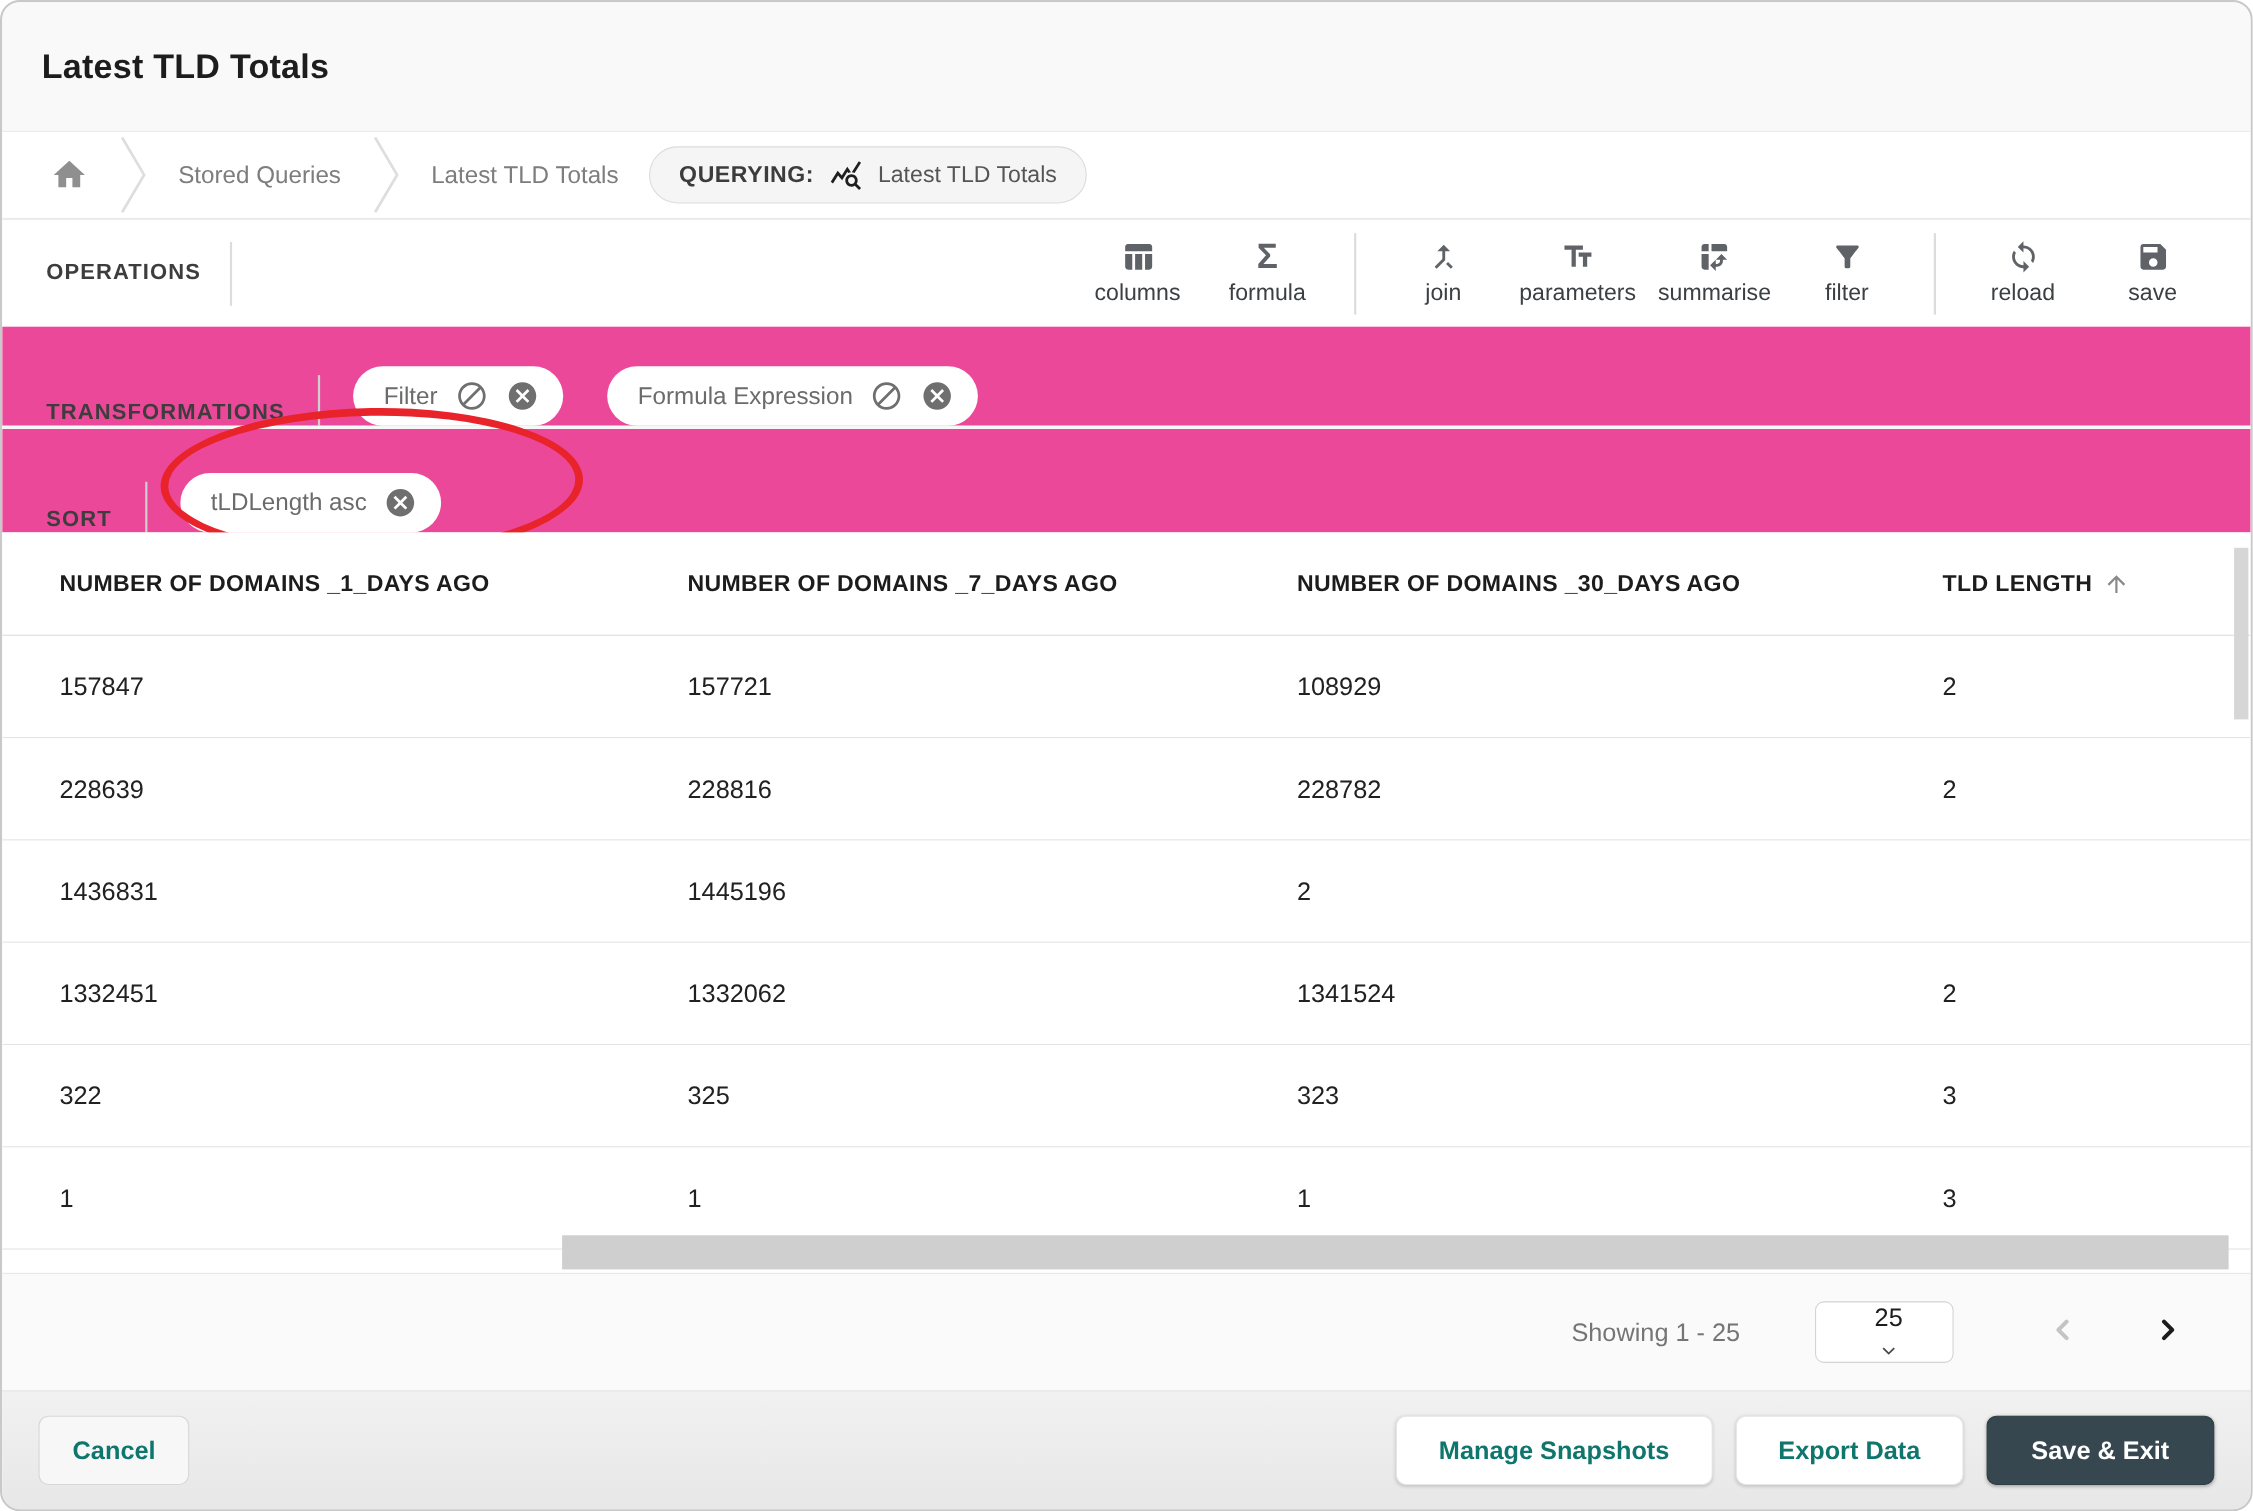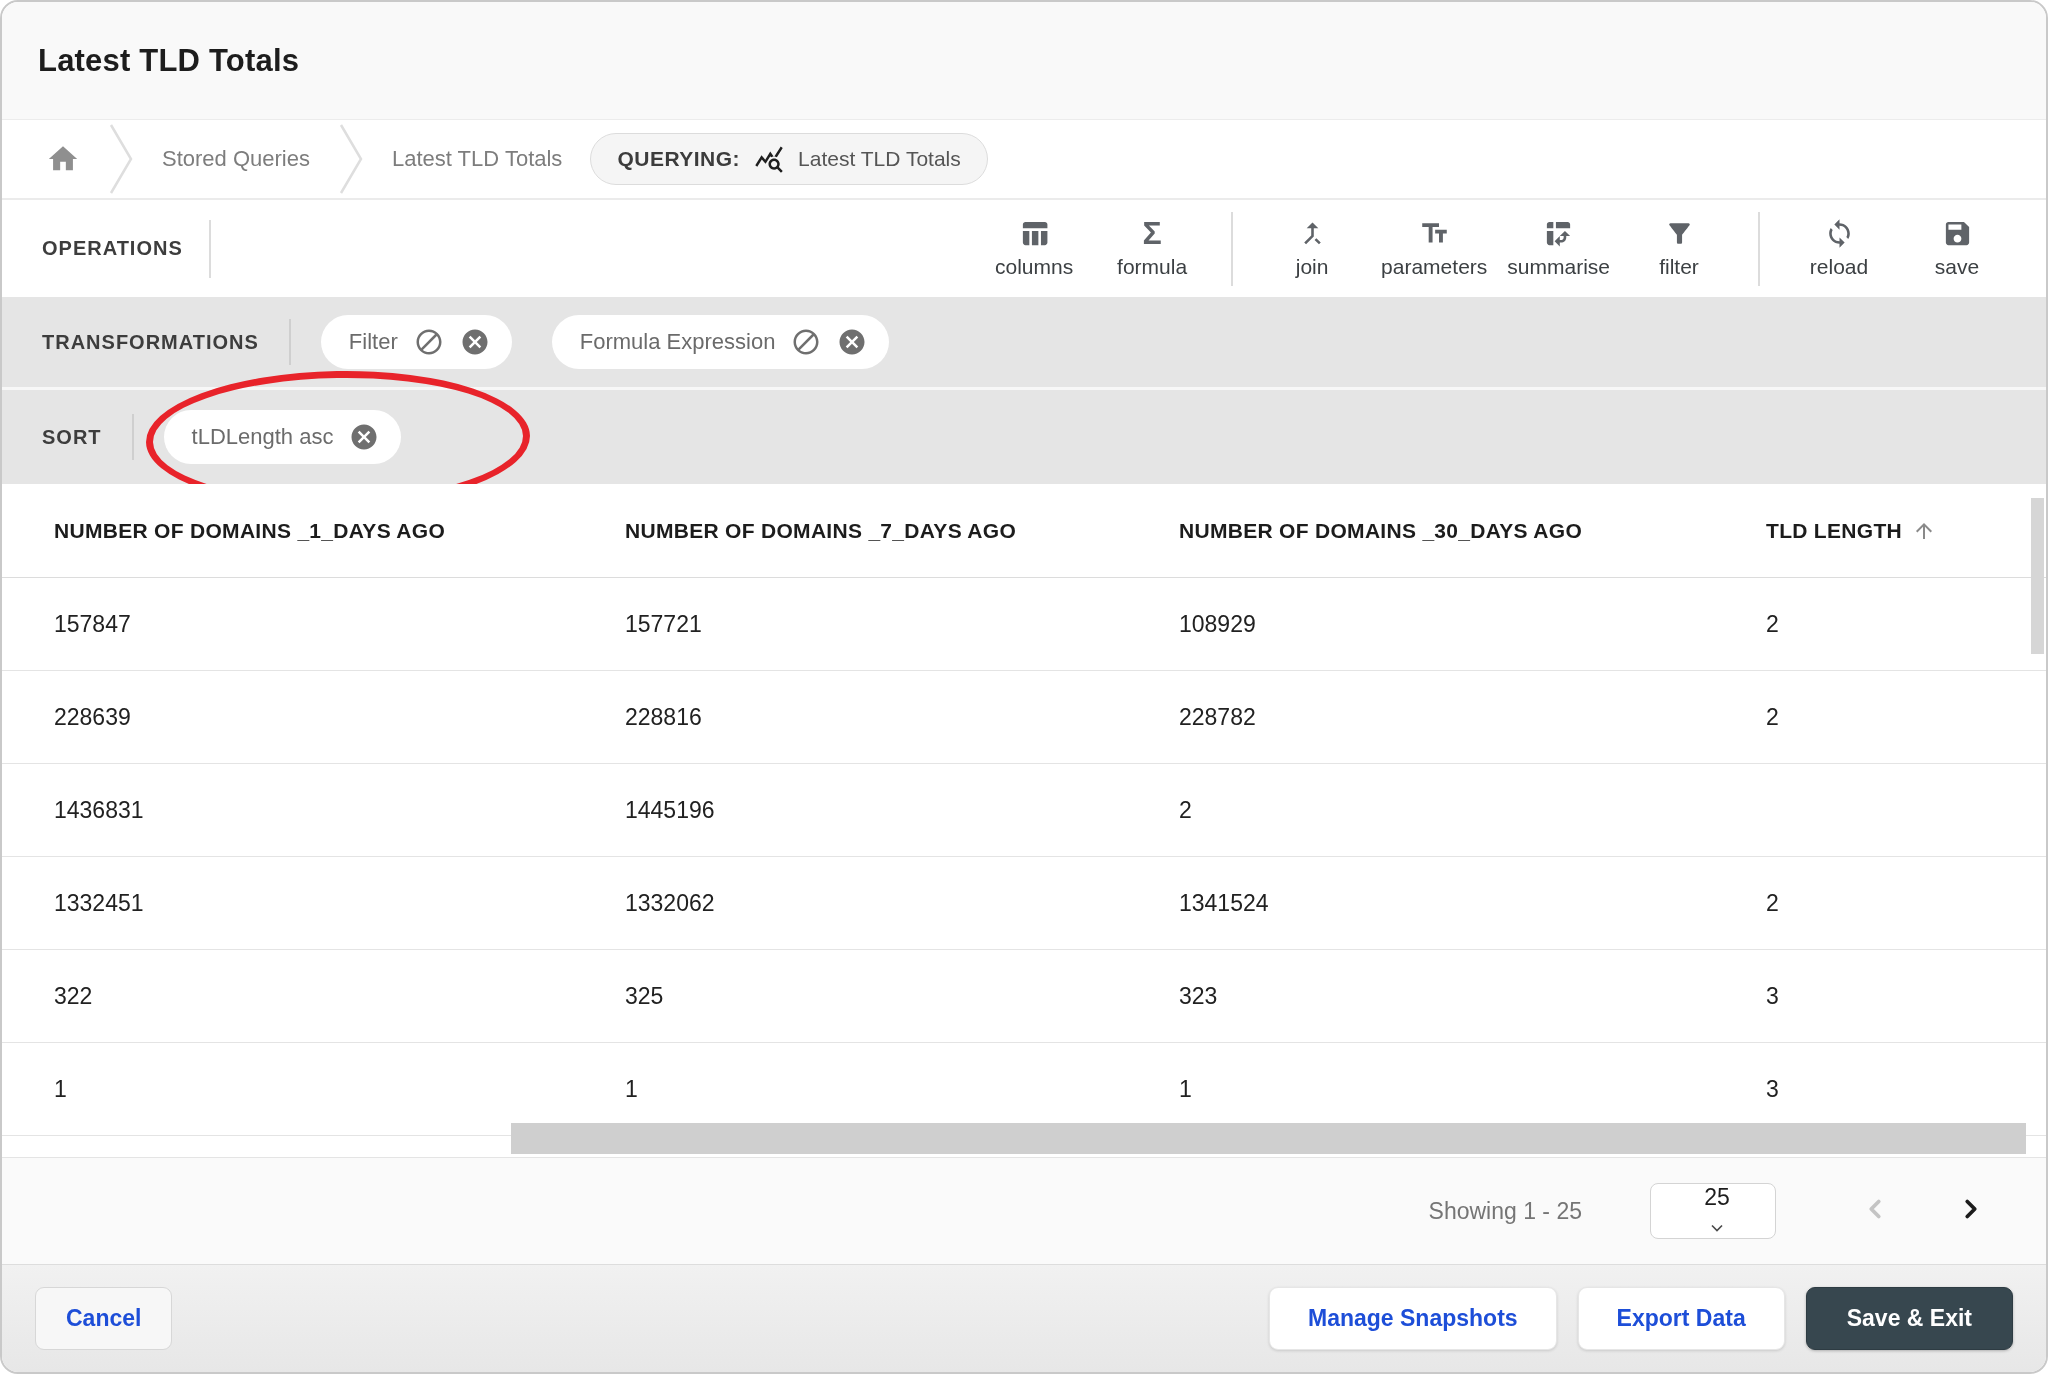--- a/index.html
+++ b/index.html
@@ -34,21 +34,21 @@
   .v-div { width:2px; height:58px; background:#dcdcdc; margin:0 26px; }
   .v-div.tall { height:74px; margin:0 20px; }
   .ops-buttons { margin-left:auto; display:flex; align-items:center; }
   .ops-btn { display:flex; flex-direction:column; align-items:center; gap:6px;
     min-width:118px; padding:4px 10px; cursor:pointer; }
   .ops-btn svg { width:31px; height:31px; fill:#5f6368; display:block; }
   .ops-btn .sigma { font-size:32px; font-weight:700; color:#5f6368; line-height:31px; }
   .ops-btn span.lbl { font-size:21px; color:#3c4043; }
 
   
-  .gray-row { background:#e5e5e5; display:flex; align-items:center; padding:0 40px; flex:0 0 auto; }
+  .gray-row { background:#ec4899; display:flex; align-items:flex-end; padding:0 40px; flex:0 0 auto; }
   .row-transform { height:90px; }
   .row-white-line { height:3px; background:#f7f7f7; flex:0 0 auto; }
   .row-sort { height:94px; position:relative; }
   .gray-label { font-size:20px; font-weight:700; color:#3d3d3d; letter-spacing:1px; }
   .gray-div { width:2px; height:46px; background:#cfcfcf; margin:0 30px; }
   .chip { display:flex; align-items:center; gap:16px; height:54px; padding:0 22px 0 28px;
     background:#ffffff; border-radius:28px; margin-right:40px; }
   .chip .chip-text { font-size:22px; color:#6b6b6b; }
   .chip svg { width:30px; height:30px; fill:#6f6f6f; display:block; }
   .sort-annotation { position:absolute; left:144px; top:-19px; width:384px; height:136px;
@@ -78,21 +78,21 @@
   .pg-chev { margin-left:84px; cursor:pointer; }
   .pg-chev svg { width:30px; height:30px; fill:none; stroke-width:3; stroke-linecap:round; stroke-linejoin:round; }
   .pg-chev.prev svg { stroke:#c4c4c4; }
   .pg-chev.next { margin-left:66px; }
   .pg-chev.next svg { stroke:#1c1c1c; }
 
   
   .footer { flex:1 1 auto; border-top:1px solid #dddddd;
     background:linear-gradient(180deg,#f1f1f1,#e7e7e7);
     display:flex; align-items:center; padding:0 33px; }
-  .btn { font-family:inherit; font-size:23px; font-weight:700; color:#1d4ed8;
+  .btn { font-family:inherit; font-size:23px; font-weight:700; color:#0f766e;
     border-radius:9px; height:63px; padding:0 30px; cursor:pointer;
     display:flex; align-items:center; justify-content:center; }
   .btn-cancel { background:#f7f7f7; border:1px solid #d7d7d7; }
   .footer-right { margin-left:auto; display:flex; align-items:center; gap:21px; }
   .btn-light { background:#ffffff; border:1px solid #e6e6e6; box-shadow:0 1px 3px rgba(0,0,0,.14); padding:0 38px; }
   .btn-dark { background:#37474f; border:1px solid #2e3c43; color:#ffffff; box-shadow:0 1px 3px rgba(0,0,0,.25); padding:0 40px; }
 </style>
 </head>
 <body>
 

